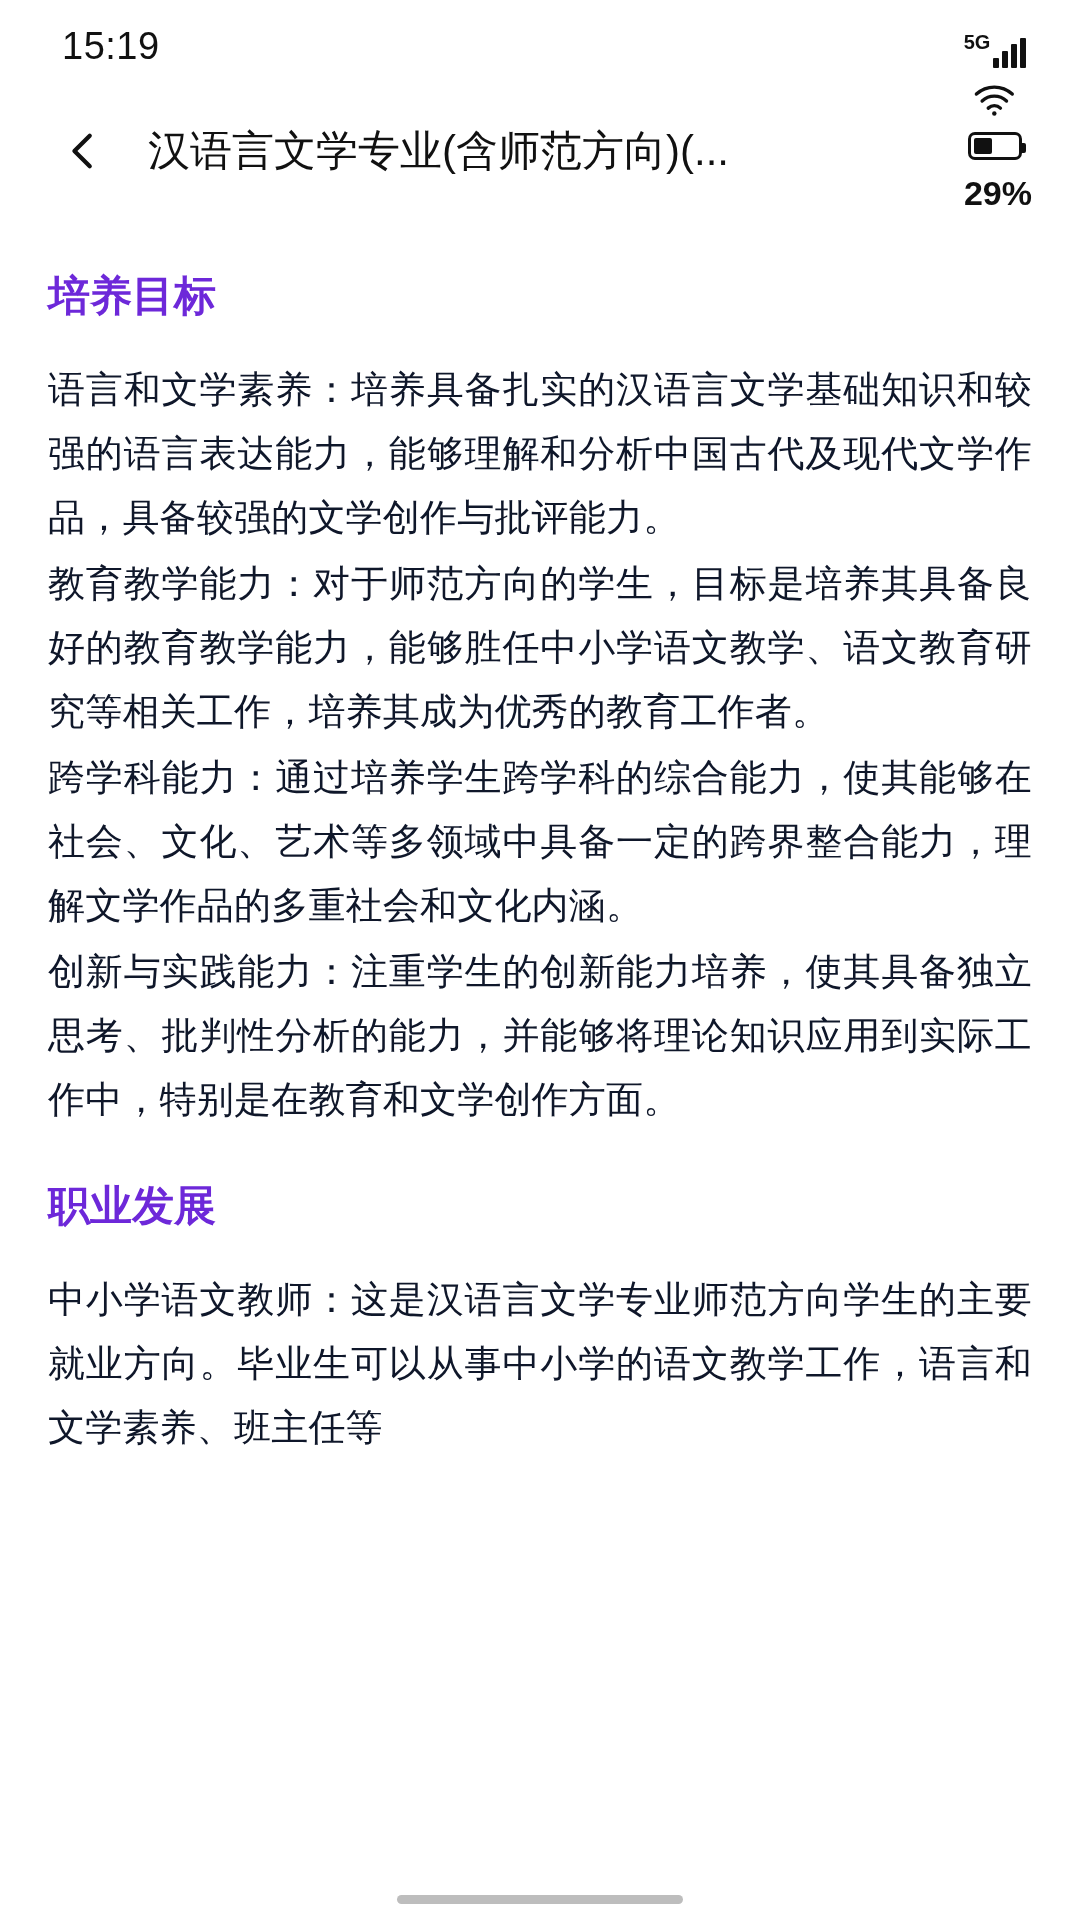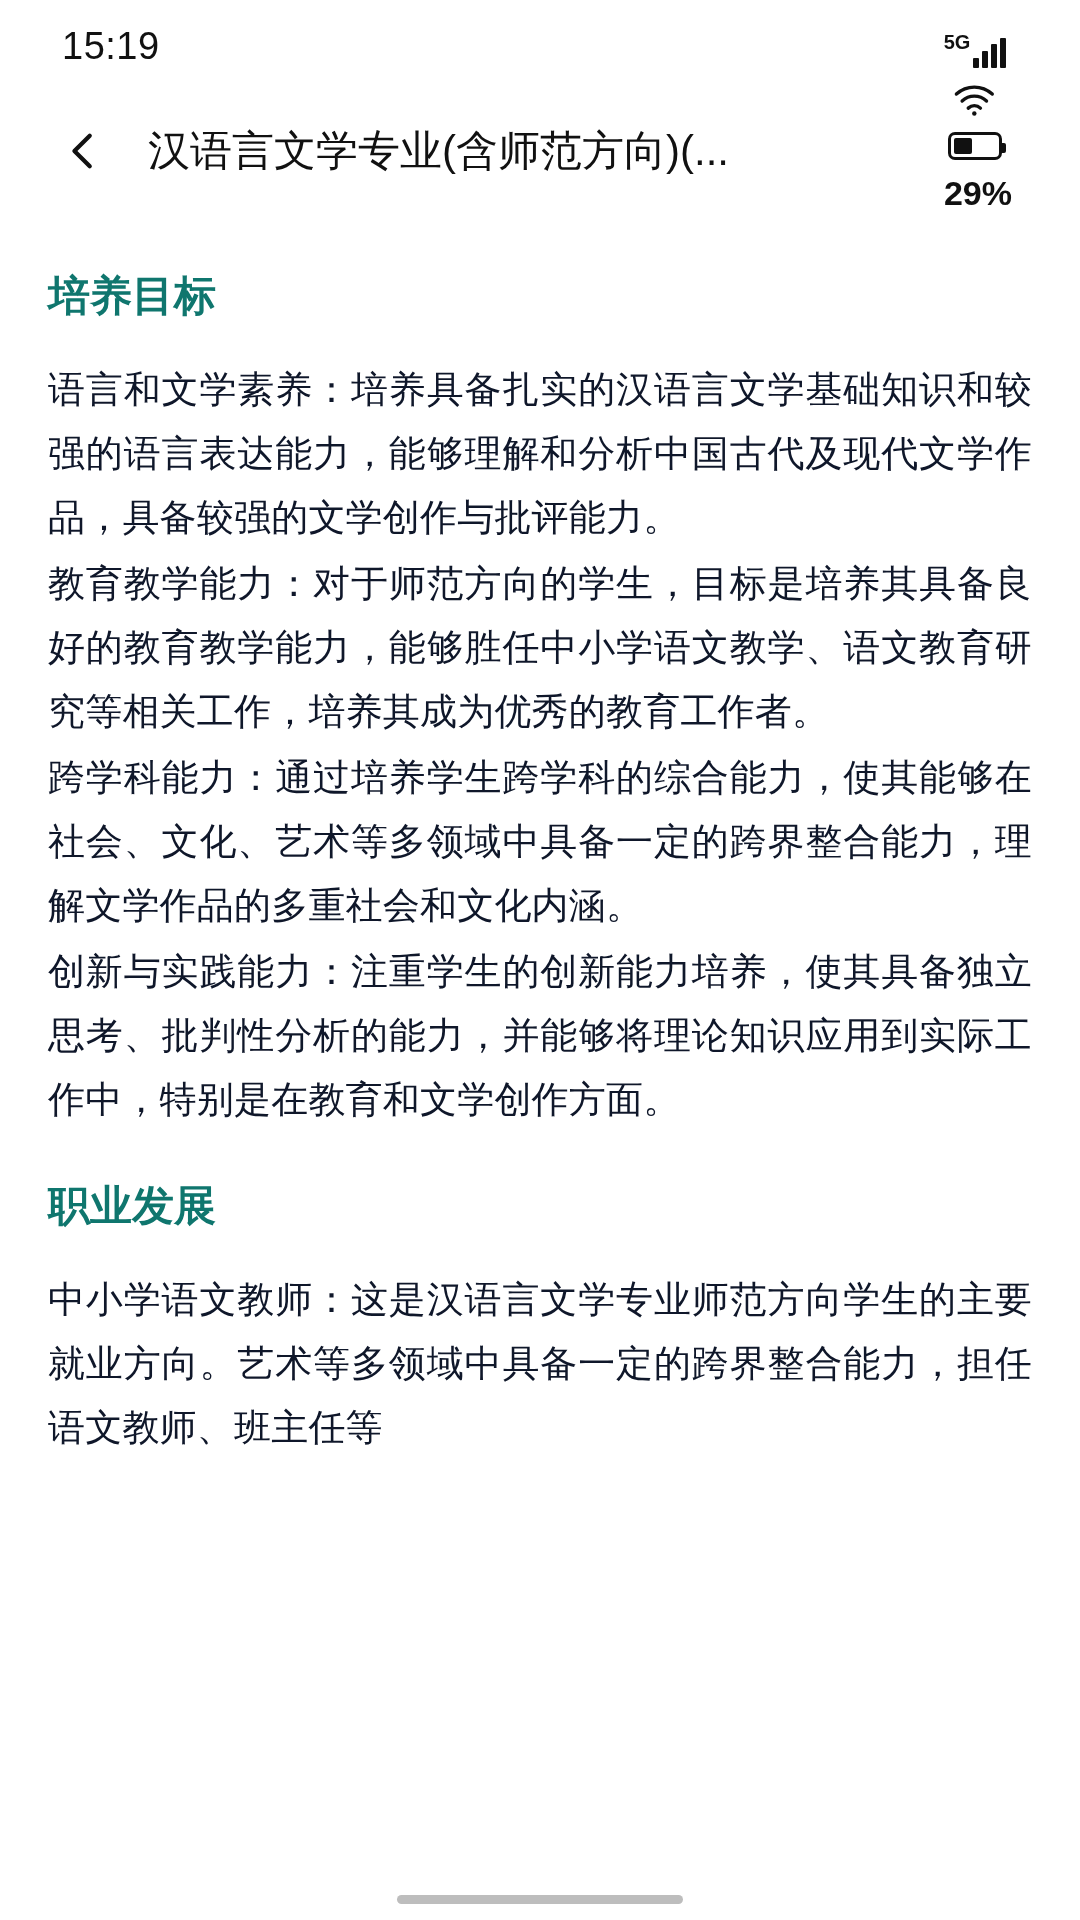--- a/index.html
+++ b/index.html
@@ -9,21 +9,21 @@
     background: #ffffff;
     font-family: "Liberation Sans", "DejaVu Sans", sans-serif;
     overflow: hidden;
   }
 
   
   .status-bar {
     height: 92px;
     display: flex;
     align-items: center;
-    padding: 0 68px 0 62px;
+    padding: 0 48px 0 62px;
     color: #111;
   }
   .status-time {
     font-size: 38px;
     font-weight: 500;
     letter-spacing: 0.5px;
   }
   .status-right {
     margin-left: auto;
     display: flex;
@@ -93,21 +93,21 @@
     overflow: hidden;
   }
 
   
   .content {
     padding: 58px 48px 0 48px;
   }
   .section-title {
     font-size: 42px;
     font-weight: 700;
-    color: #0f766e;
+    color: #6d28d9;
     margin-bottom: 34px;
   }
   .section-title.spaced { margin-top: 46px; }
   .para {
     font-size: 37px;
     line-height: 1.73;
     color: #0f172a;
     text-align: justify;
     margin-bottom: 2px;
     letter-spacing: 0.2px;
@@ -188,18 +188,18 @@
 
   <div class="content">
 
     <h2 class="section-title">培养目标</h2>
     <p class="para">语言和文学素养：培养具备扎实的汉语言文学基础知识和较强的语言表达能力，能够理解和分析中国古代及现代文学作品，具备较强的文学创作与批评能力。</p>
     <p class="para">教育教学能力：对于师范方向的学生，目标是培养其具备良好的教育教学能力，能够胜任中小学语文教学、语文教育研究等相关工作，培养其成为优秀的教育工作者。</p>
     <p class="para">跨学科能力：通过培养学生跨学科的综合能力，使其能够在社会、文化、艺术等多领域中具备一定的跨界整合能力，理解文学作品的多重社会和文化内涵。</p>
     <p class="para">创新与实践能力：注重学生的创新能力培养，使其具备独立思考、批判性分析的能力，并能够将理论知识应用到实际工作中，特别是在教育和文学创作方面。</p>
 
     <h2 class="section-title spaced">职业发展</h2>
-    <p class="para">中小学语文教师：这是汉语言文学专业师范方向学生的主要就业方向。艺术等多领域中具备一定的跨界整合能力，担任语文教师、班主任等</p>
+    <p class="para">中小学语文教师：这是汉语言文学专业师范方向学生的主要就业方向。毕业生可以从事中小学的语文教学工作，语言和文学素养、班主任等</p>
 
   </div>
 
   <div class="home-indicator"></div>
 </div>
 
 </body></html>

